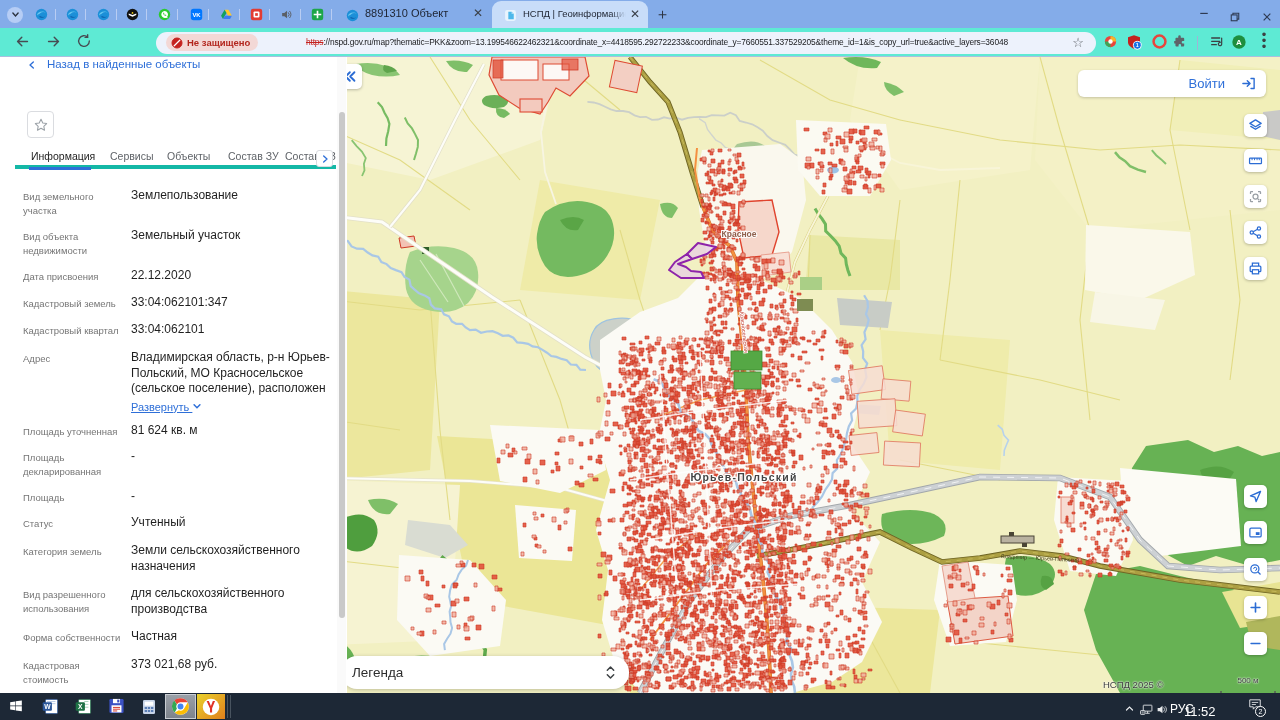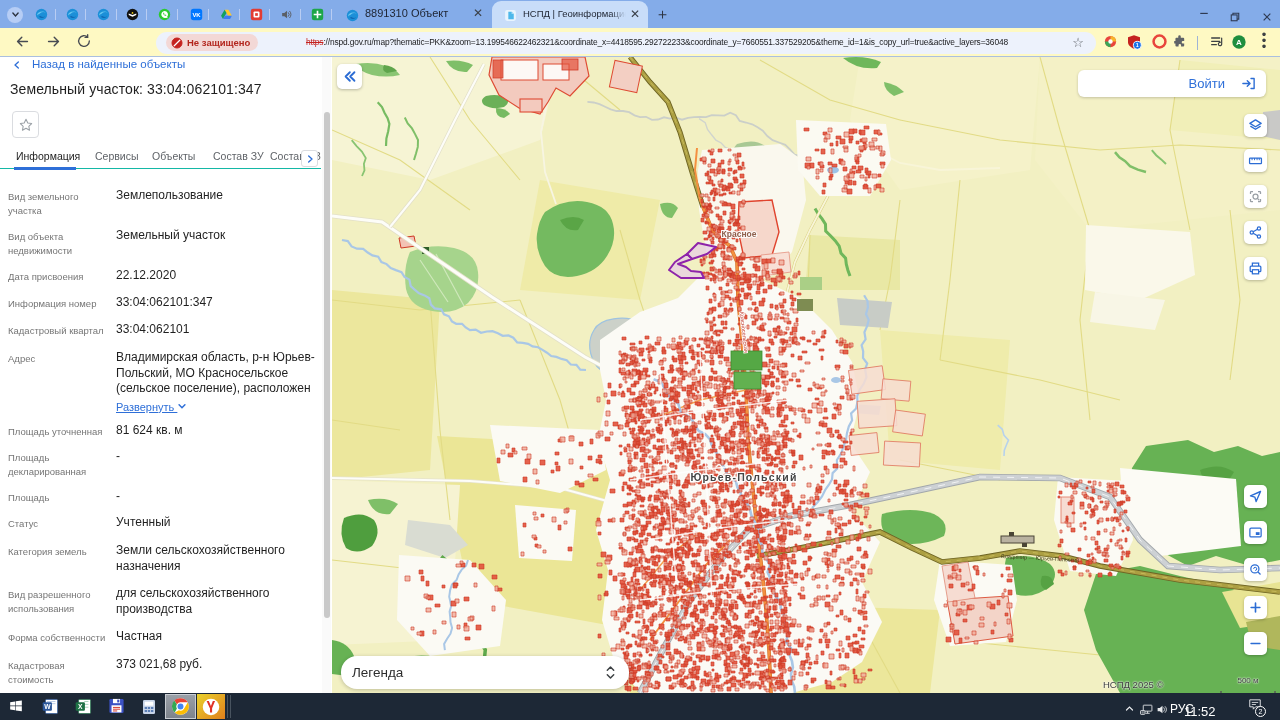--- a/index.html
+++ b/index.html
@@ -18,43 +18,43 @@
 #tab2 { position:absolute; left:492px; top:1px; width:156px; height:27px; background:#c8ddf9; border-radius:9px 9px 0 0; }
 #tab2 .fav { position:absolute; left:12px; top:7px; }
 #tab2 .ttl { position:absolute; left:31px; top:7px; font-size:9.5px; color:#1d2330; white-space:nowrap; overflow:hidden; width:103px;
   -webkit-mask-image:linear-gradient(90deg,#000 85%,transparent); }
 #tab2 .cls { position:absolute; right:8px; top:5.5px; font-size:12px; color:#3a4049; }
 #newtab { position:absolute; left:655px; top:5px; font-size:15px; color:#2c3340; }
 #wctl { position:absolute; right:0; top:0; height:28px; }
 .wbtn { position:absolute; top:7px; color:#2e3a52; }
 
 
-#toolbar { position:absolute; left:0; top:28px; width:1280px; height:29px; background:#fef9c3; border-bottom:1px solid #aabfdf; }
+#toolbar { position:absolute; left:0; top:28px; width:1280px; height:29px; background:#5eead4; border-bottom:1px solid #aabfdf; }
 .nav { position:absolute; top:5px; color:#4a4f57; }
 #pill { position:absolute; left:156px; top:3.5px; width:940px; height:22px; background:#edf2fc; border-radius:11px; }
 #badge { position:absolute; left:10px; top:2.5px; height:17px; background:#f3d8d6; border-radius:8.5px; display:flex; align-items:center; padding:0 8px 0 5px; }
 #badge svg { margin-right:4px; }
 #badge span { font-size:9.5px; color:#b3261e; font-weight:bold; white-space:nowrap; }
 #url { position:absolute; left:150px; top:5.5px; width:815px; font-size:8.4px; color:#202124; white-space:nowrap; overflow:hidden; letter-spacing:-0.15px; }
 #url s { color:#c5221f; }
 #star { position:absolute; right:12px; top:3px; font-size:13px; color:#5f6368; }
 .ext { position:absolute; top:6px; }
 #kebab { position:absolute; left:1260px; top:4px; font-size:13px; color:#3c4043; letter-spacing:0; line-height:6px; text-align:center; width:8px; }
 #extsep { position:absolute; left:1197px; top:8px; width:1px; height:14px; background:#9fb4d6; }
 
 
 #content { position:absolute; left:0; top:57px; width:1280px; height:636px; background:#fff; }
 
 
-#panel { position:absolute; left:0; top:0; width:332px; height:636px; background:#fff; overflow:hidden; }
+#panel { position:absolute; left:15px; top:0; width:332px; height:636px; background:#fff; overflow:hidden; }
 #backlink { position:absolute; left:13px; top:1px; color:#2e6fd8; font-size:11.5px; }
 #backlink svg { vertical-align:-1px; margin-right:11px; }
 #ptitle { position:absolute; left:10px; top:24px; font-size:14px; color:#1f1f1f; font-weight:500; letter-spacing:0.1px; }
 #starbox { position:absolute; left:12px; top:54px; width:27px; height:27px; border:1px solid #dadce0; border-radius:4px; display:flex; align-items:center; justify-content:center; }
-#ptabs { position:absolute; left:0; top:92px; width:321px; height:20px; border-bottom:1px solid #14b8a6; font-size:10.5px; color:#5f6368; overflow:hidden; }
+#ptabs { position:absolute; left:0; top:92px; width:321px; height:20px; border-bottom:4px solid #14b8a6; font-size:10.5px; color:#5f6368; overflow:hidden; }
 #ptabs span { position:absolute; top:1px; white-space:nowrap; }
 #ptabs .act { color:#1f1f1f; }
 #uline { position:absolute; left:14px; top:110px; width:62px; height:2.5px; background:#2e6fd8; }
 #tabarrow { position:absolute; left:301px; top:93px; width:17px; height:17px; border:1px solid #dadce0; border-radius:3px; background:#fff; display:flex; align-items:center; justify-content:center; }
 #prows { position:absolute; left:0; top:131px; width:322px; }
 .prow { position:relative; width:322px; display:flex; overflow:hidden; }
 .plab { width:108px; padding:2px 0 0 8px; font-size:9.5px; color:#757575; line-height:1.5; flex:none; }
 .pval { width:214px; padding:0 0 0 8px; font-size:12px; color:#1f1f1f; line-height:1.3; }
 .expand { margin-top:3px; font-size:11px; color:#2e6fd8; text-decoration:underline; }
 #pscroll { position:absolute; right:1px; top:0; width:9px; height:636px; background:#fafafa; }
@@ -537,21 +537,20 @@
         </div>
 <div id="attrib">НСПД 2025 ©</div>
 <div id="scalebar"><div id="scaletxt">500 м</div><svg width="56" height="8" viewBox="0 0 56 8">
             <path d="M1,0 V7 H55 V0" fill="none" stroke="#555" stroke-width="1.4"></path>
           </svg></div>
   </div>
   <div id="panel">
     <div id="backlink"><svg width="8" height="8" viewBox="0 0 12 12" fill="none" stroke="#2e6fd8" stroke-width="2" stroke-linecap="round" stroke-linejoin="round">
             <path d="M8 1.5 L3 6 L8 10.5"></path>
           </svg>Назад в найденные объекты</div>
-    <div id="ptitle">Земельный участок: 33:04:062101:347</div>
     <div id="starbox">
           <svg width="16" height="16" viewBox="0 0 24 24" fill="none" stroke="#9aa0a6" stroke-width="1.6" stroke-linejoin="round">
             <path d="M12 3.5 L14.7 9 L20.5 9.8 L16.2 13.9 L17.3 19.8 L12 16.9 L6.7 19.8 L7.8 13.9 L3.5 9.8 L9.3 9 Z"></path>
           </svg>
         </div>
     <div id="ptabs">
       <span class="act" style="left:16px">Информация</span>
       <span style="left:95px">Сервисы</span>
       <span style="left:152px">Объекты</span>
       <span style="left:213px">Состав ЗУ</span>
@@ -570,21 +569,21 @@
           </div>
 <div class="prow" style="height:40px">
             <div class="plab">Вид объекта<br>недвижимости</div>
             <div class="pval">Земельный участок</div>
           </div>
 <div class="prow" style="height:27px">
             <div class="plab">Дата присвоения</div>
             <div class="pval">22.12.2020</div>
           </div>
 <div class="prow" style="height:27px">
-            <div class="plab">Информация номер</div>
+            <div class="plab">Кадастровый земель</div>
             <div class="pval">33:04:062101:347</div>
           </div>
 <div class="prow" style="height:28px">
             <div class="plab">Кадастровый квартал</div>
             <div class="pval">33:04:062101</div>
           </div>
 <div class="prow" style="height:73px">
             <div class="plab">Адрес</div>
             <div class="pval">Владимирская область, р-н Юрьев-<br>Польский, МО Красносельское<br>(сельское поселение), расположен<div class="expand">Развернуть <svg width="10" height="10" viewBox="0 0 12 12" fill="none" stroke="#2e6fd8" stroke-width="1.8" stroke-linecap="round">
                   <path d="M2.5 4.5 L6 8 L9.5 4.5"></path>

